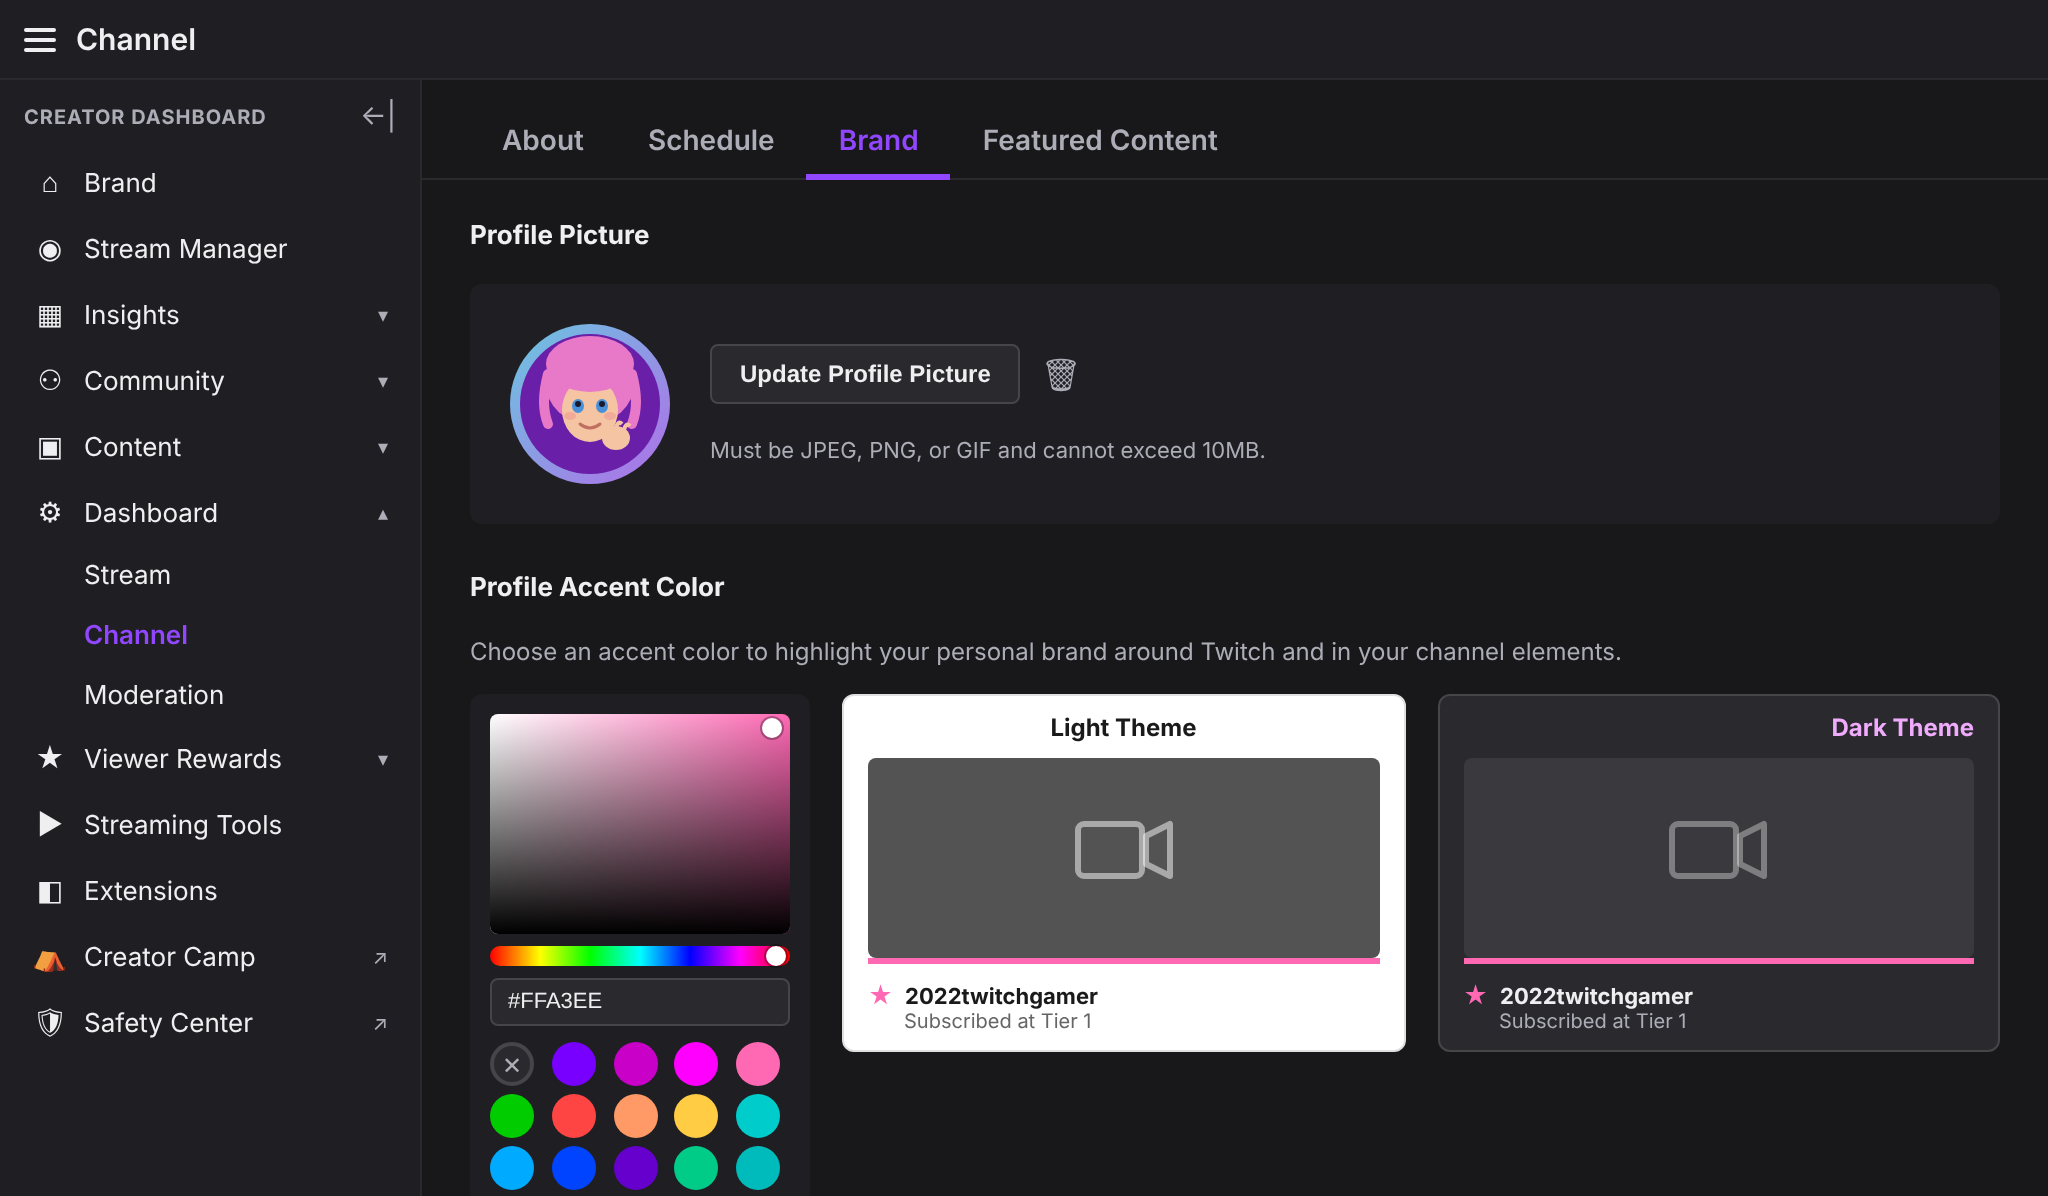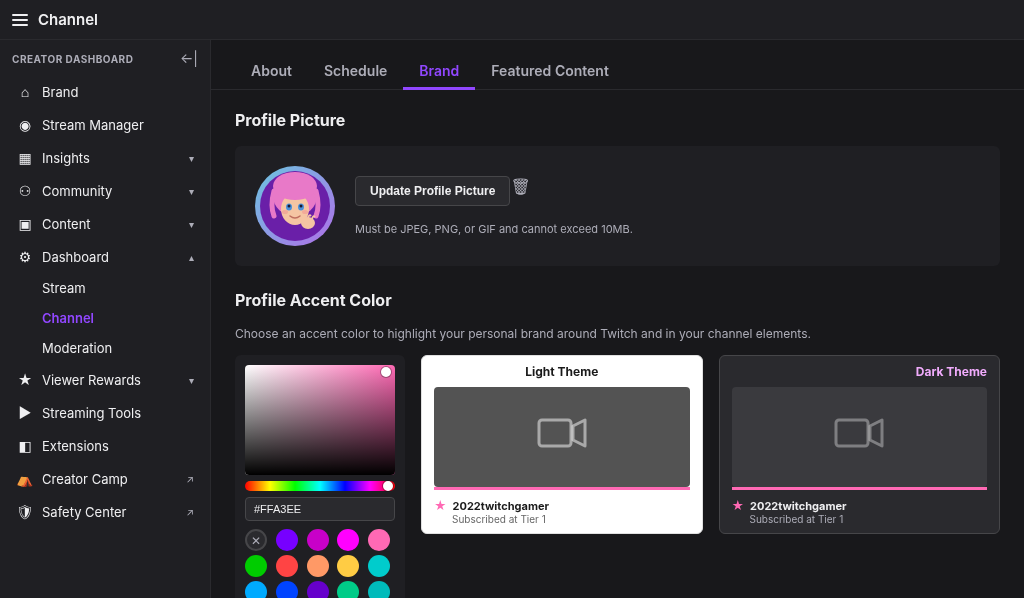--- a/index.html
+++ b/index.html
@@ -117,21 +117,21 @@
     }
     .tab.active {
       color: #9147ff;
       border-bottom: 3px solid #9147ff;
     }
     
     .section {
       padding: 20px 24px;
     }
     .section-title {
-      font-size: 16px;
+      font-size: 13px;
       font-weight: 700;
       color: #efeff1;
       margin-bottom: 16px;
     }
     
     .profile-picture-row {
       display: flex;
       align-items: center;
       gap: 20px;
       background: #1f1f23;
@@ -150,20 +150,22 @@
       align-items: center;
       justify-content: center;
       position: relative;
     }
     
     .avatar-face {
       width: 70px; height: 70px;
     }
     .profile-actions {
       display: flex;
+      align-items: center;
+      gap: 10px;
     }
     .btn-update {
       background: #2a2a2e;
       border: 1px solid #464649;
       color: #efeff1;
       padding: 7px 14px;
       border-radius: 4px;
       cursor: pointer;
       font-size: 12px;
       font-weight: 600;

